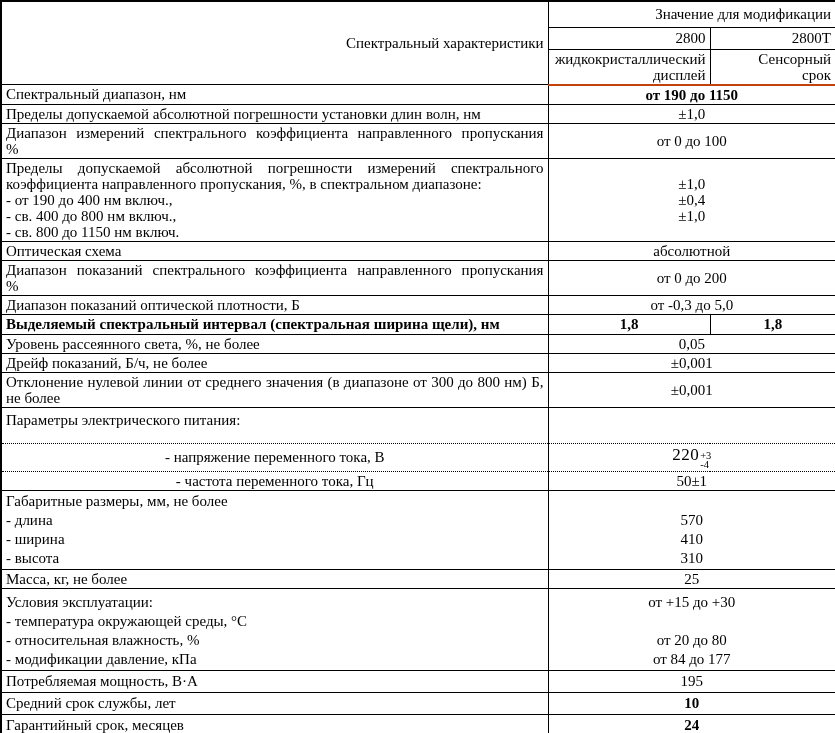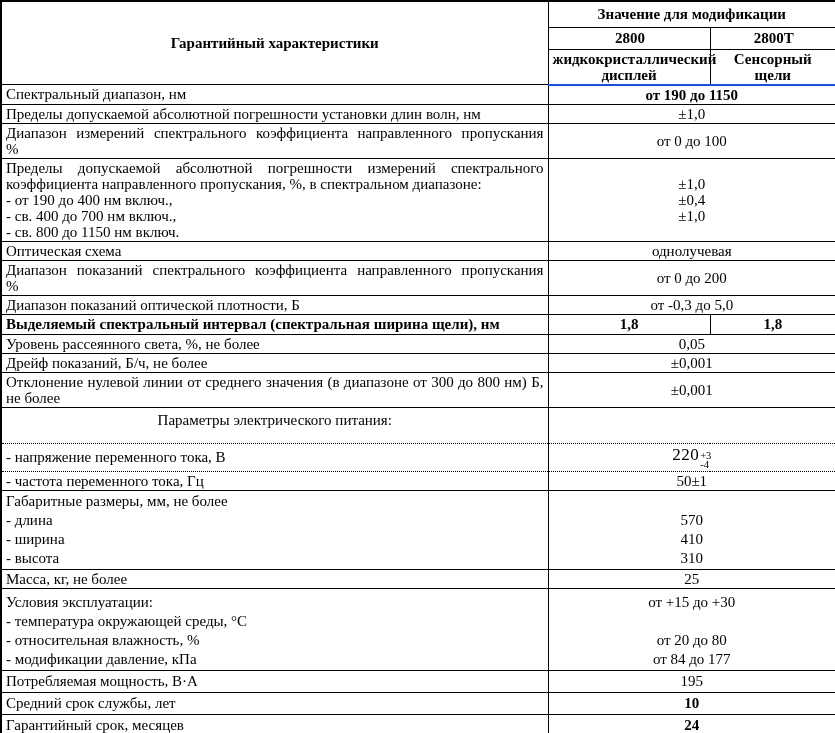--- a/index.html
+++ b/index.html
@@ -23,41 +23,41 @@
   col.c1 { width: 547px; }
   col.c2 { width: 162px; }
   col.c3 { width: 126px; }
   th, td {
     border: 1px solid #000;
     padding: 1px 4px;
     vertical-align: middle;
     box-sizing: border-box;
   }
   thead th {
-    font-weight: bold;
-    text-align: center;
+    font-weight: normal;
+    text-align: right;
     line-height: 18px;
   }
   thead tr.hrow-group th { height: 26px; }
   thead tr.hrow-models th { height: 22px; padding-left: 6px; }
-  thead tr.hrow-last th { border-bottom: 2px solid #1d4ed8; }
+  thead tr.hrow-last th { border-bottom: 2px solid #c2410c; }
   td.label { text-align: left; }
   td.value { text-align: center; }
   .line {
     line-height: 16px;
     min-height: 16px;
   }
   .just { text-align: justify; }
   .stretch { text-align: justify; text-align-last: justify; }
   .bold { font-weight: bold; }
   tr.roomy .line { line-height: 19px; min-height: 19px; }
-  tr.pad-b td { padding-bottom: 15px; text-align: center; }
+  tr.pad-b td { padding-bottom: 15px; }
   tr.pad-t td { padding-top: 4px; }
   tr.dotted-b td { border-bottom: 1px dotted #000; }
-  tr.dotted-t td { border-top: 1px dotted #000; }
+  tr.dotted-t td { border-top: 1px dotted #000; text-align: center; }
   tr.tall td { height: 22px; }
   .fbase {
     font-size: 17px;
     letter-spacing: 0.5px;
     margin-top: 28px;
   }
   .supsub {
     display: inline-flex;
     flex-direction: column;
     align-items: flex-start;
@@ -72,35 +72,35 @@
 
 <div class="page">
   <table class="specs">
     <colgroup>
       <col class="c1">
       <col class="c2">
       <col class="c3">
     </colgroup>
     <thead>
       <tr class="hrow-group">
-        <th rowspan="3">Гарантийный характеристики</th>
+        <th rowspan="3">Спектральный характеристики</th>
         <th colspan="2">Значение для модификации</th>
       </tr>
       <tr class="hrow-models">
         <th>2800</th>
         <th>2800Т</th>
       </tr>
       <tr class="hrow-last">
         <th>
           <div class="line">жидкокристаллический</div>
           <div class="line">дисплей</div>
         </th>
         <th>
           <div class="line">Сенсорный</div>
-          <div class="line">щели</div>
+          <div class="line">срок</div>
         </th>
       </tr>
     </thead>
     <tbody>
         <tr>
           <td class="label">
             <div class="line">Спектральный диапазон, нм</div>
           </td>
           <td colspan="2" class="value bold">
             <div class="line">от 190 до 1150</div>
@@ -120,35 +120,35 @@
             <div class="line just">%</div>
           </td>
           <td colspan="2" class="value">
             <div class="line">от 0 до 100</div>
           </td>
         </tr>
         <tr>
           <td class="label">
             <div class="line just">Пределы допускаемой абсолютной погрешности измерений спектрального коэффициента направленного пропускания, %, в спектральном диапазоне:</div>
             <div class="line just">- от 190 до 400 нм включ.,</div>
-            <div class="line just">- св. 400 до 700 нм включ.,</div>
+            <div class="line just">- св. 400 до 800 нм включ.,</div>
             <div class="line just">- св. 800 до 1150 нм включ.</div>
           </td>
           <td colspan="2" class="value">
             <div class="line">±1,0</div>
             <div class="line">±0,4</div>
             <div class="line">±1,0</div>
           </td>
         </tr>
         <tr>
           <td class="label">
             <div class="line">Оптическая схема</div>
           </td>
           <td colspan="2" class="value">
-            <div class="line">однолучевая</div>
+            <div class="line">абсолютной</div>
           </td>
         </tr>
         <tr>
           <td class="label">
             <div class="line just stretch">Диапазон показаний спектрального коэффициента направленного пропускания</div>
             <div class="line just">%</div>
           </td>
           <td colspan="2" class="value">
             <div class="line">от 0 до 200</div>
           </td>

